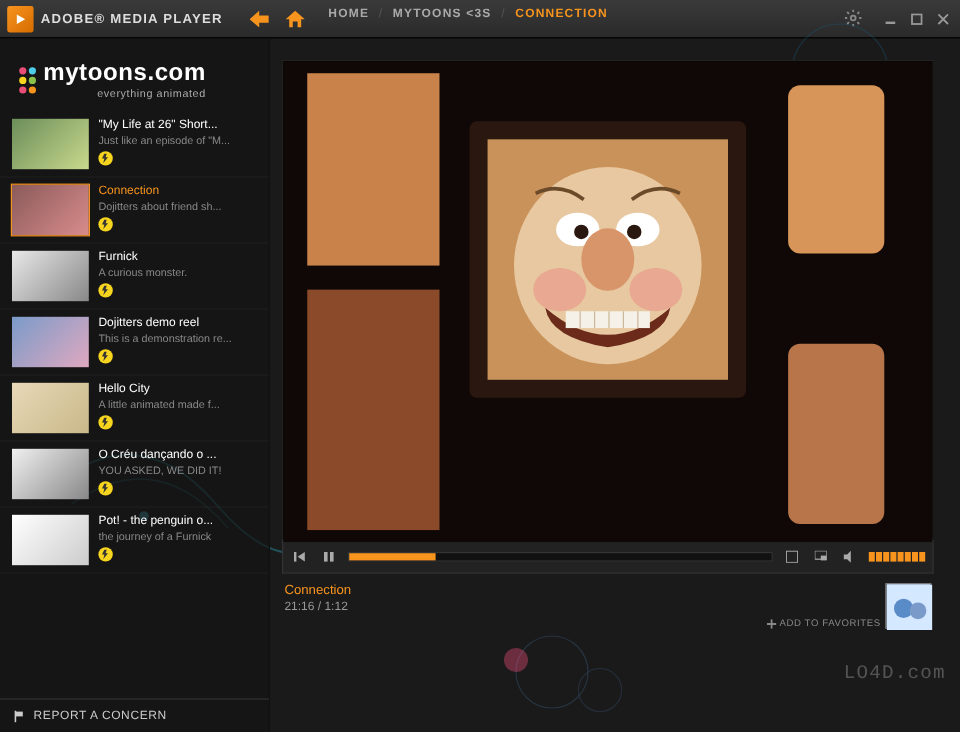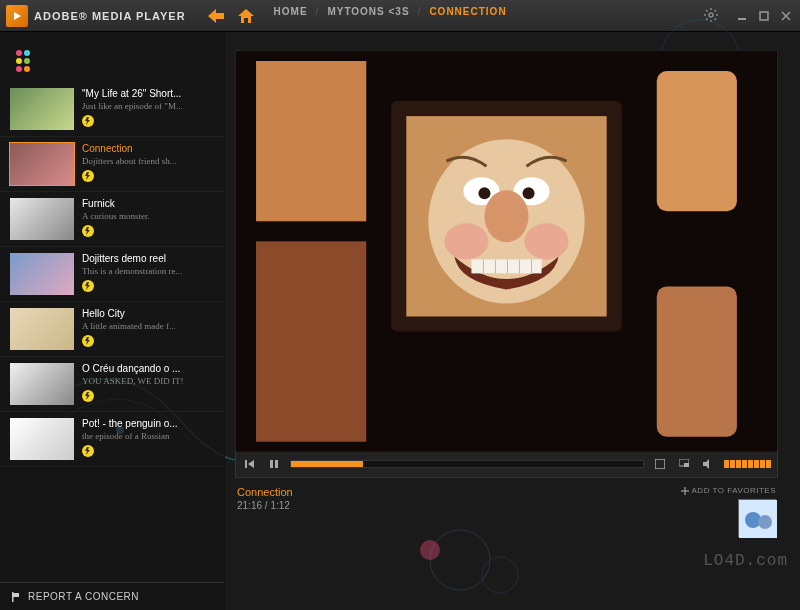--- a/index.html
+++ b/index.html
@@ -65,21 +65,21 @@
 .episode-list::-webkit-scrollbar-thumb { background:#444; border-radius:4px;}
 .episode {
   display:flex; gap:8px; padding:6px 10px; cursor:pointer;
   border-bottom: 1px solid rgba(60,60,60,0.3);
 }
 .episode.selected .ep-title { color:#f7941e; }
 .episode.selected .thumb { outline:1px solid #f7941e; }
 .thumb { width:64px; height:42px; background:#444; flex-shrink:0; position:relative; }
 .ep-meta { flex:1; min-width:0; }
 .ep-title { font-size:10px; color:#fff; white-space:nowrap; overflow:hidden; text-overflow:ellipsis;}
-.ep-desc { font-size:9px; color:#888; white-space:nowrap; overflow:hidden; text-overflow:ellipsis; margin-top:2px;font-family:Liberation Serif, serif;}
+.ep-desc { font-size:9px; color:#888; white-space:nowrap; overflow:hidden; text-overflow:ellipsis; margin-top:2px;}
 .ep-badge { margin-top:4px; width:12px; height:12px; background:#f7d41e; border-radius:50%; display:flex; align-items:center; justify-content:center;}
 .ep-badge svg { width:8px; height:8px; fill:#333;}
 .report-bar { padding:8px 12px; border-top:1px solid #333; font-size:10px; color:#ccc; display:flex; align-items:center; gap:6px; letter-spacing:0.5px; cursor:pointer;}
 .main { flex:1; position:relative; z-index:2; display:flex; flex-direction:column; padding: 18px 22px 0 10px;}
 .video-area { width:100%; height:400px; background:#000; border:1px solid #222; position:relative;}
 .video-frame { position:absolute; inset:0; }
 .controls-bar { height:28px; background:#222; border:1px solid #333; border-top:none; display:flex; align-items:center; padding:0 6px; gap:8px;}
 .ctrl-btn { width:16px; height:16px; display:flex; align-items:center; justify-content:center; cursor:pointer;}
 .ctrl-btn svg { fill:#aaa; width:10px; height:10px;}
 .progress { flex:1; height:8px; background:#111; border:1px solid #333; position:relative;}
@@ -172,20 +172,24 @@
     <div class="brand">
       <div class="brand-logo">
         <div class="dots" id="brand-dots">
             <span style="background: rgb(233, 78, 119);"></span>
             <span style="background: rgb(78, 205, 233);"></span>
             <span style="background: rgb(247, 212, 30);"></span>
             <span style="background: rgb(139, 195, 74);"></span>
             <span style="background: rgb(233, 78, 119);"></span>
             <span style="background: rgb(247, 148, 30);"></span>
           </div>
+        <div class="brand-text">
+          <span class="brand-name">mytoons.com</span>
+          <span class="brand-tag">everything animated</span>
+        </div>
       </div>
     </div>
     <div class="episode-list" id="episode-list">
         <div class="episode">
     <div class="thumb" style="background:linear-gradient(135deg,#6b8e5a,#c9d98c)"></div>
     <div class="ep-meta">
       <div class="ep-title">"My Life at 26" Short...</div>
       <div class="ep-desc">Just like an episode of "M...</div>
       <div class="ep-badge">
               <svg viewBox="0 0 8 8">
@@ -251,21 +255,21 @@
               <svg viewBox="0 0 8 8">
                 <polygon points="3,0 1,4 3,4 2,8 6,3 4,3 5,0" fill="#333"></polygon>
               </svg>
             </div>
     </div>
         </div>
         <div class="episode">
     <div class="thumb" style="background:linear-gradient(135deg,#fff,#ccc)"></div>
     <div class="ep-meta">
       <div class="ep-title">Pot! - the penguin o...</div>
-      <div class="ep-desc">the episode of a Russian</div>
+      <div class="ep-desc">the journey of a Furnick</div>
       <div class="ep-badge">
               <svg viewBox="0 0 8 8">
                 <polygon points="3,0 1,4 3,4 2,8 6,3 4,3 5,0" fill="#333"></polygon>
               </svg>
             </div>
     </div>
         </div>
       </div>
     <div class="report-bar">
       <svg width="10" height="10">
@@ -351,21 +355,21 @@
       </div>
     </div>
     <div class="video-info">
       <div class="vi-left">
         <div class="vi-title">Connection</div>
         <div class="vi-time">
           <span>21:16</span> / <span>1:12</span>
         </div>
       </div>
       <div class="vi-right">
-        <div style="display:flex;flex-direction:column;align-items:flex-end;gap:4px;">
+        <div style="display:flex;flex-direction:row;align-items:flex-end;gap:4px;">
           <div class="fav-label">
             <svg width="8" height="8">
                 <path d="M4 0v8M0 4h8" stroke="#888" stroke-width="1.5"></path>
               </svg>
             <span>ADD TO FAVORITES</span>
           </div>
           <div class="fav-thumb">
             <svg width="38" height="38">
                 <rect width="38" height="38" fill="#d4e8ff"></rect>
                 <circle cx="14" cy="20" r="8" fill="#5a8bc9"></circle>

